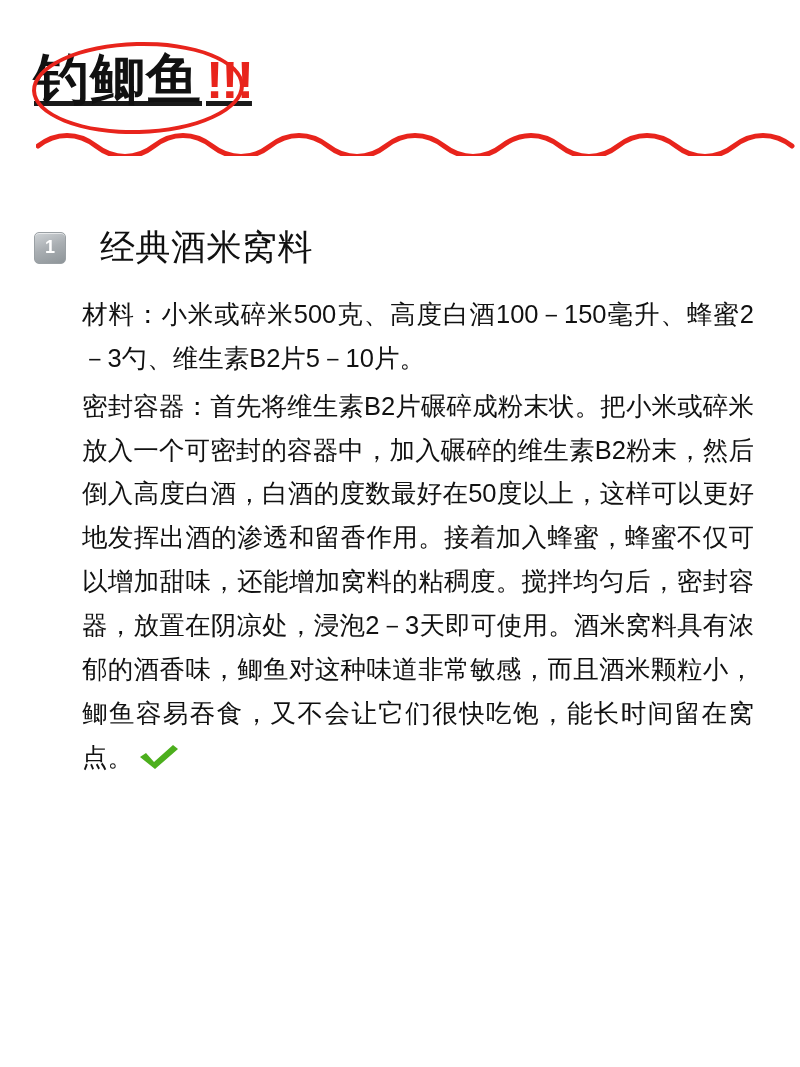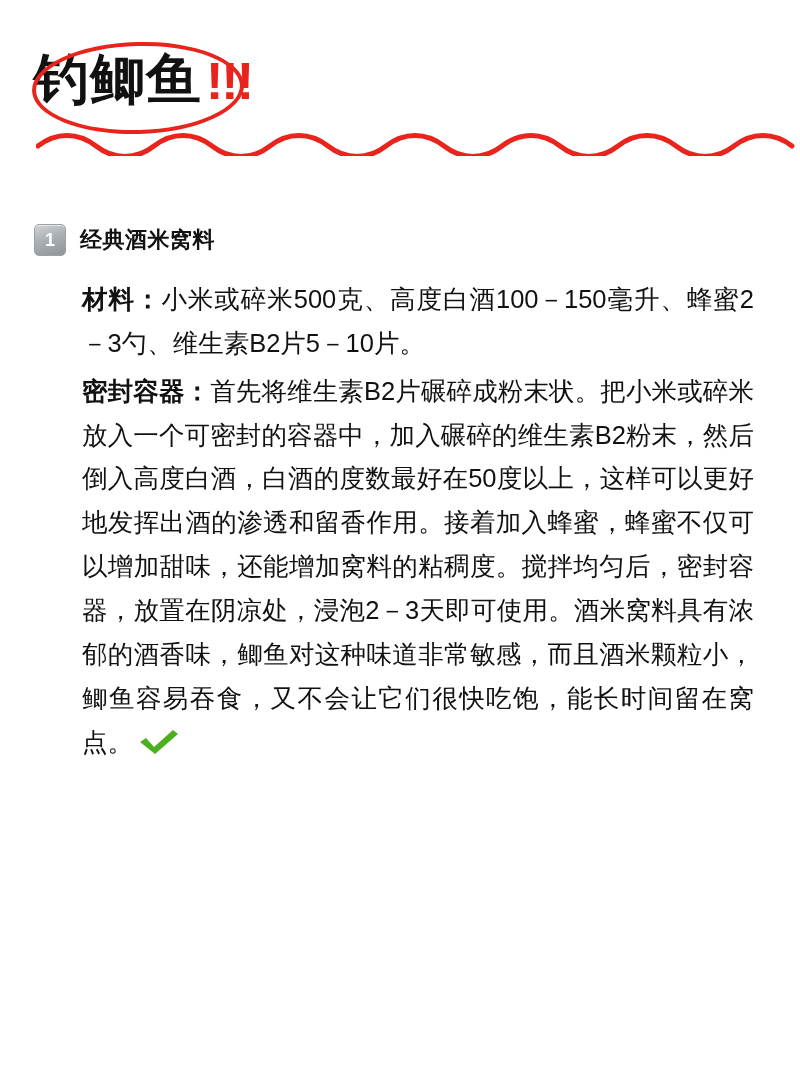--- a/index.html
+++ b/index.html
@@ -25,27 +25,28 @@
 
   
   .title-block {
     position: relative;
     margin-top: 52px;
     height: 112px;
   }
   .title-line {
     position: relative;
     display: flex;
-    align-items: flex-end;
+    align-items: center;
     white-space: nowrap;
     font-size: 55px;
     font-weight: 700;
     letter-spacing: 1px;
     line-height: 1;
     padding-left: 4px;
+    text-decoration: underline;
   }
   .title-main {
     color: #111111;
   }
   .title-exclaim {
     color: #e8241c;
     font-size: 52px;
     font-weight: 700;
     margin-left: 4px;
     letter-spacing: -2px;
@@ -91,42 +92,43 @@
     color: #ffffff;
     font-size: 18px;
     font-weight: 700;
     display: flex;
     align-items: center;
     justify-content: center;
     box-shadow: inset 0 1px 0 rgba(255,255,255,.6);
     flex: none;
   }
   .section-title {
-    font-size: 22px;
-    font-weight: 700;
+    font-size: 35px;
+    font-weight: 400;
     color: #111;
     letter-spacing: .5px;
+    margin-left: 20px;
   }
 
   .body-block {
     margin-top: 22px;
     padding-left: 52px;
     padding-right: 16px;
   }
   .para {
     font-size: 25.5px;
     line-height: 1.72;
     color: #111111;
     text-align: justify;
     text-justify: inter-ideograph;
     margin: 0 0 4px 0;
     position: relative;
   }
   .para .lead {
-    font-weight: 700;
+    font-weight: 400;
   }
 
   
   .check-wrap {
     display: inline-block;
     width: 44px;
     height: 26px;
     vertical-align: -4px;
     margin-left: 4px;
   }

